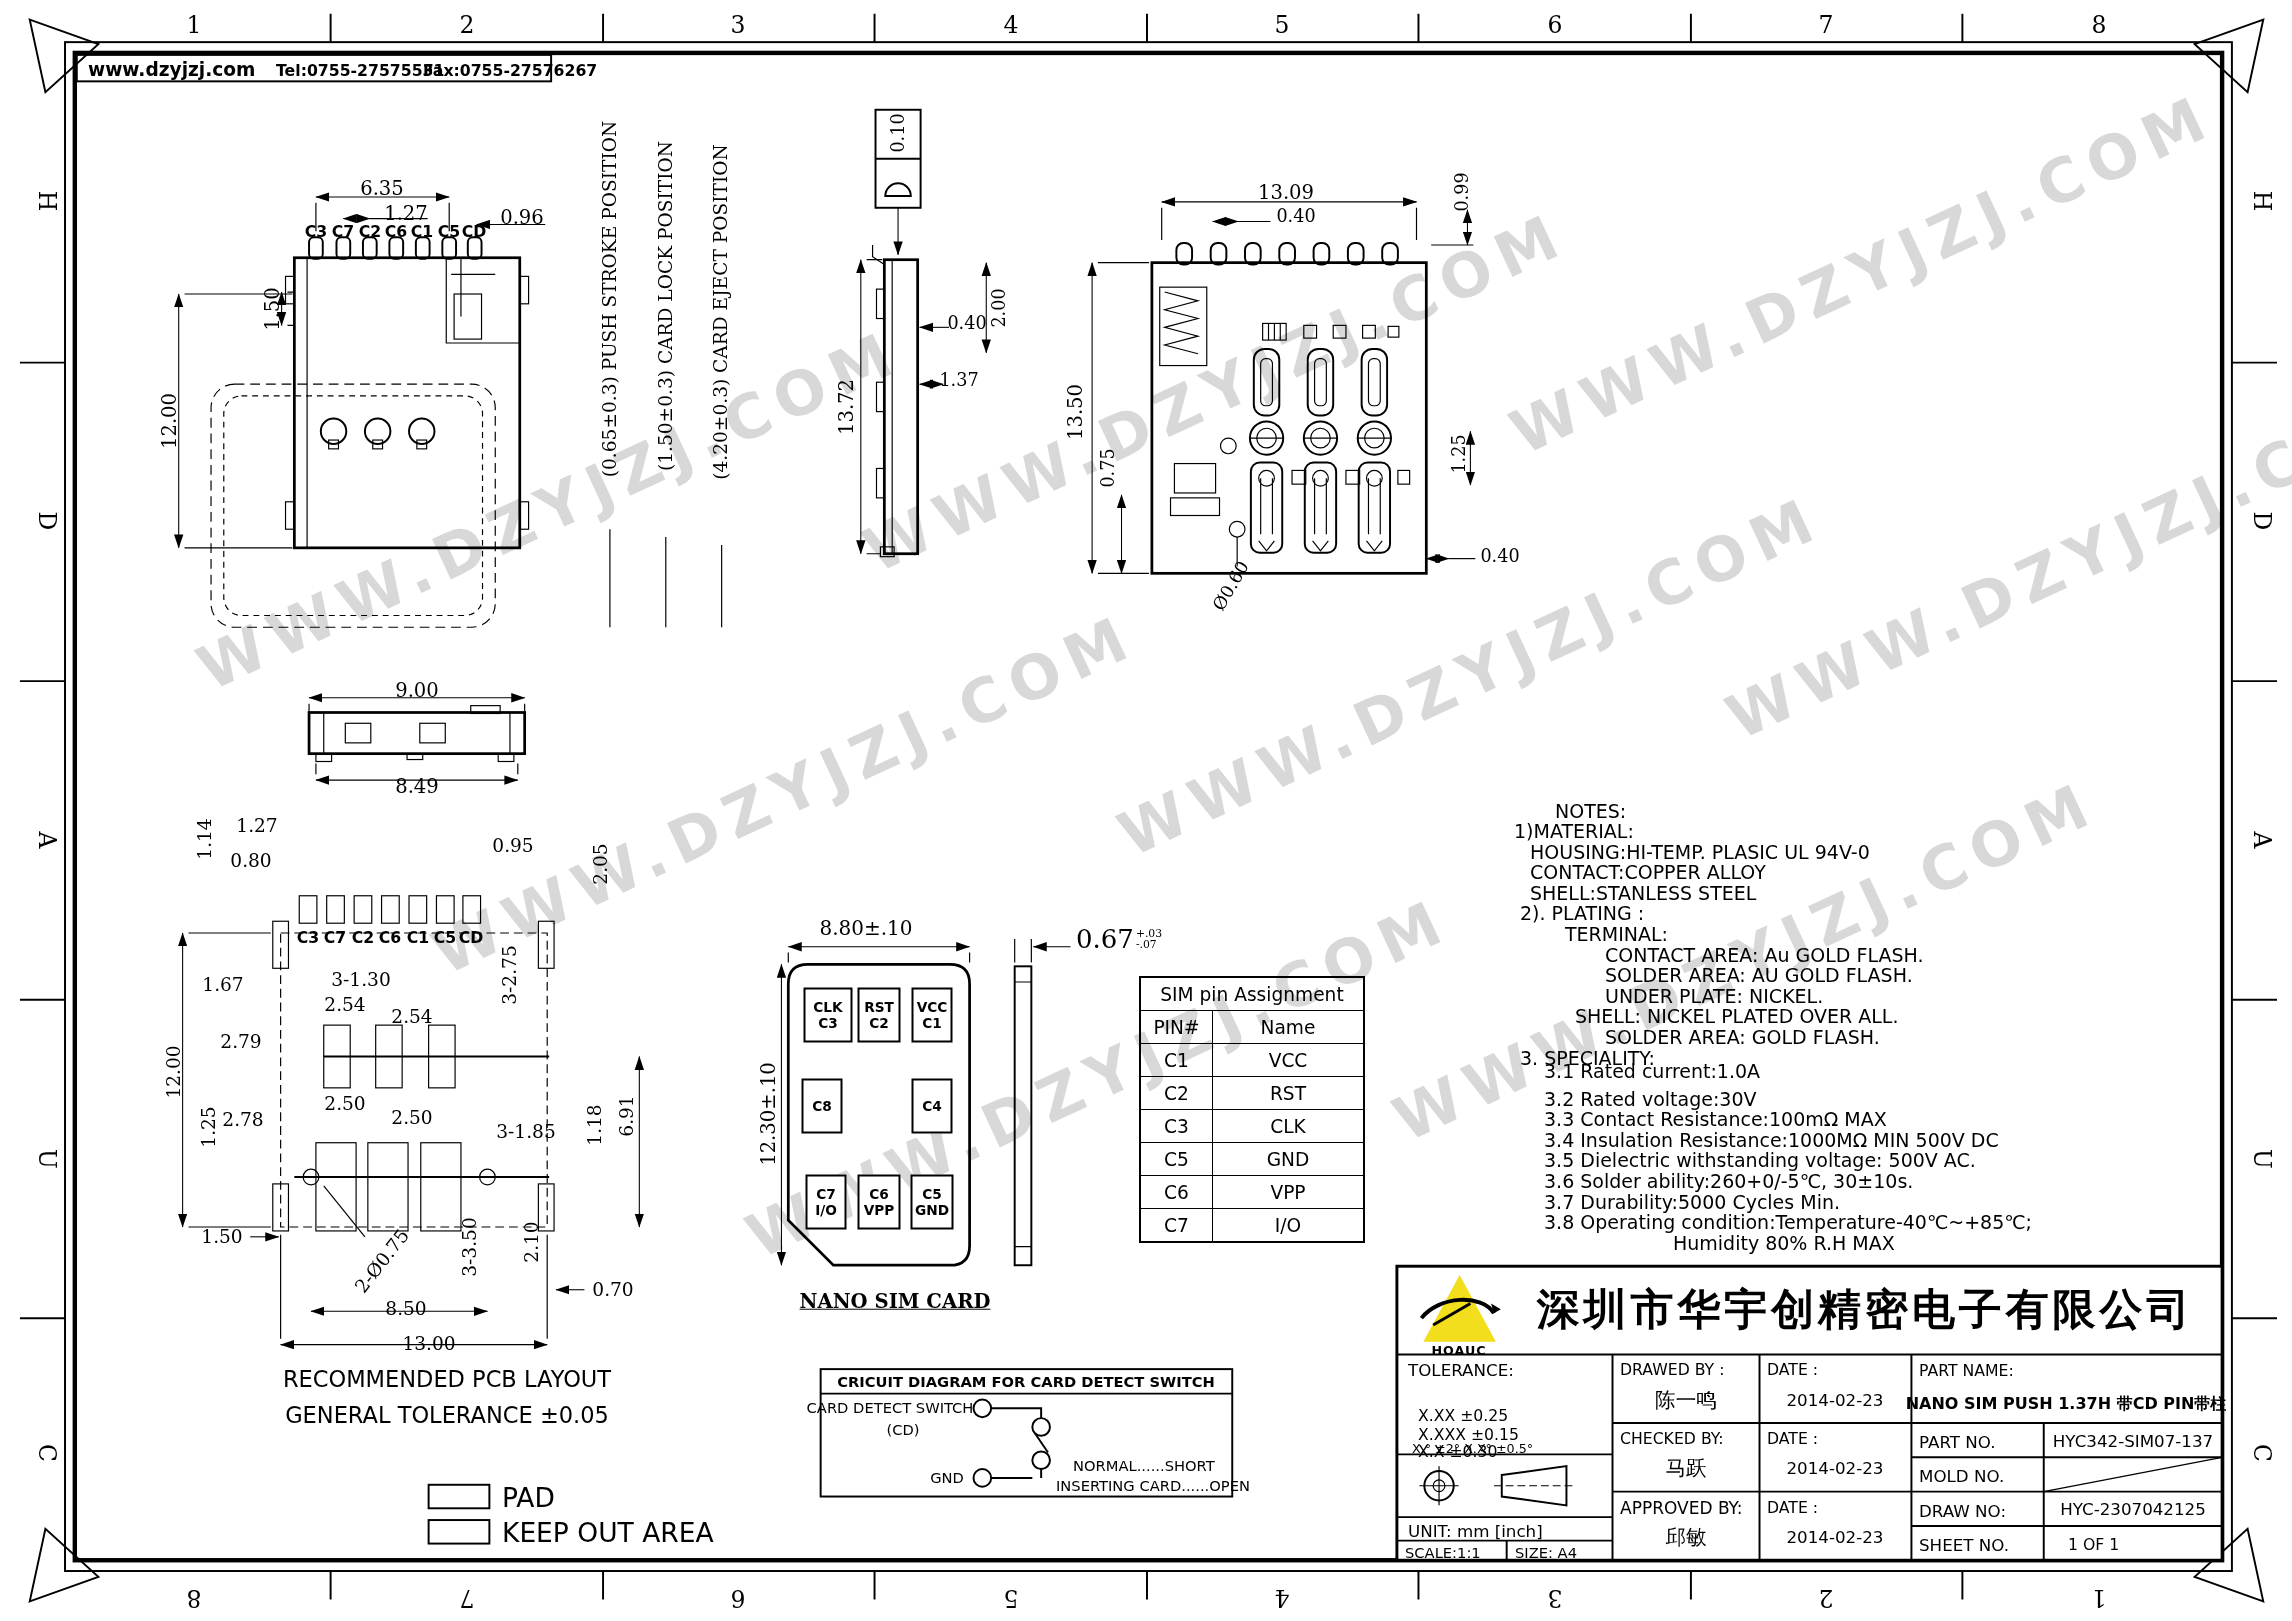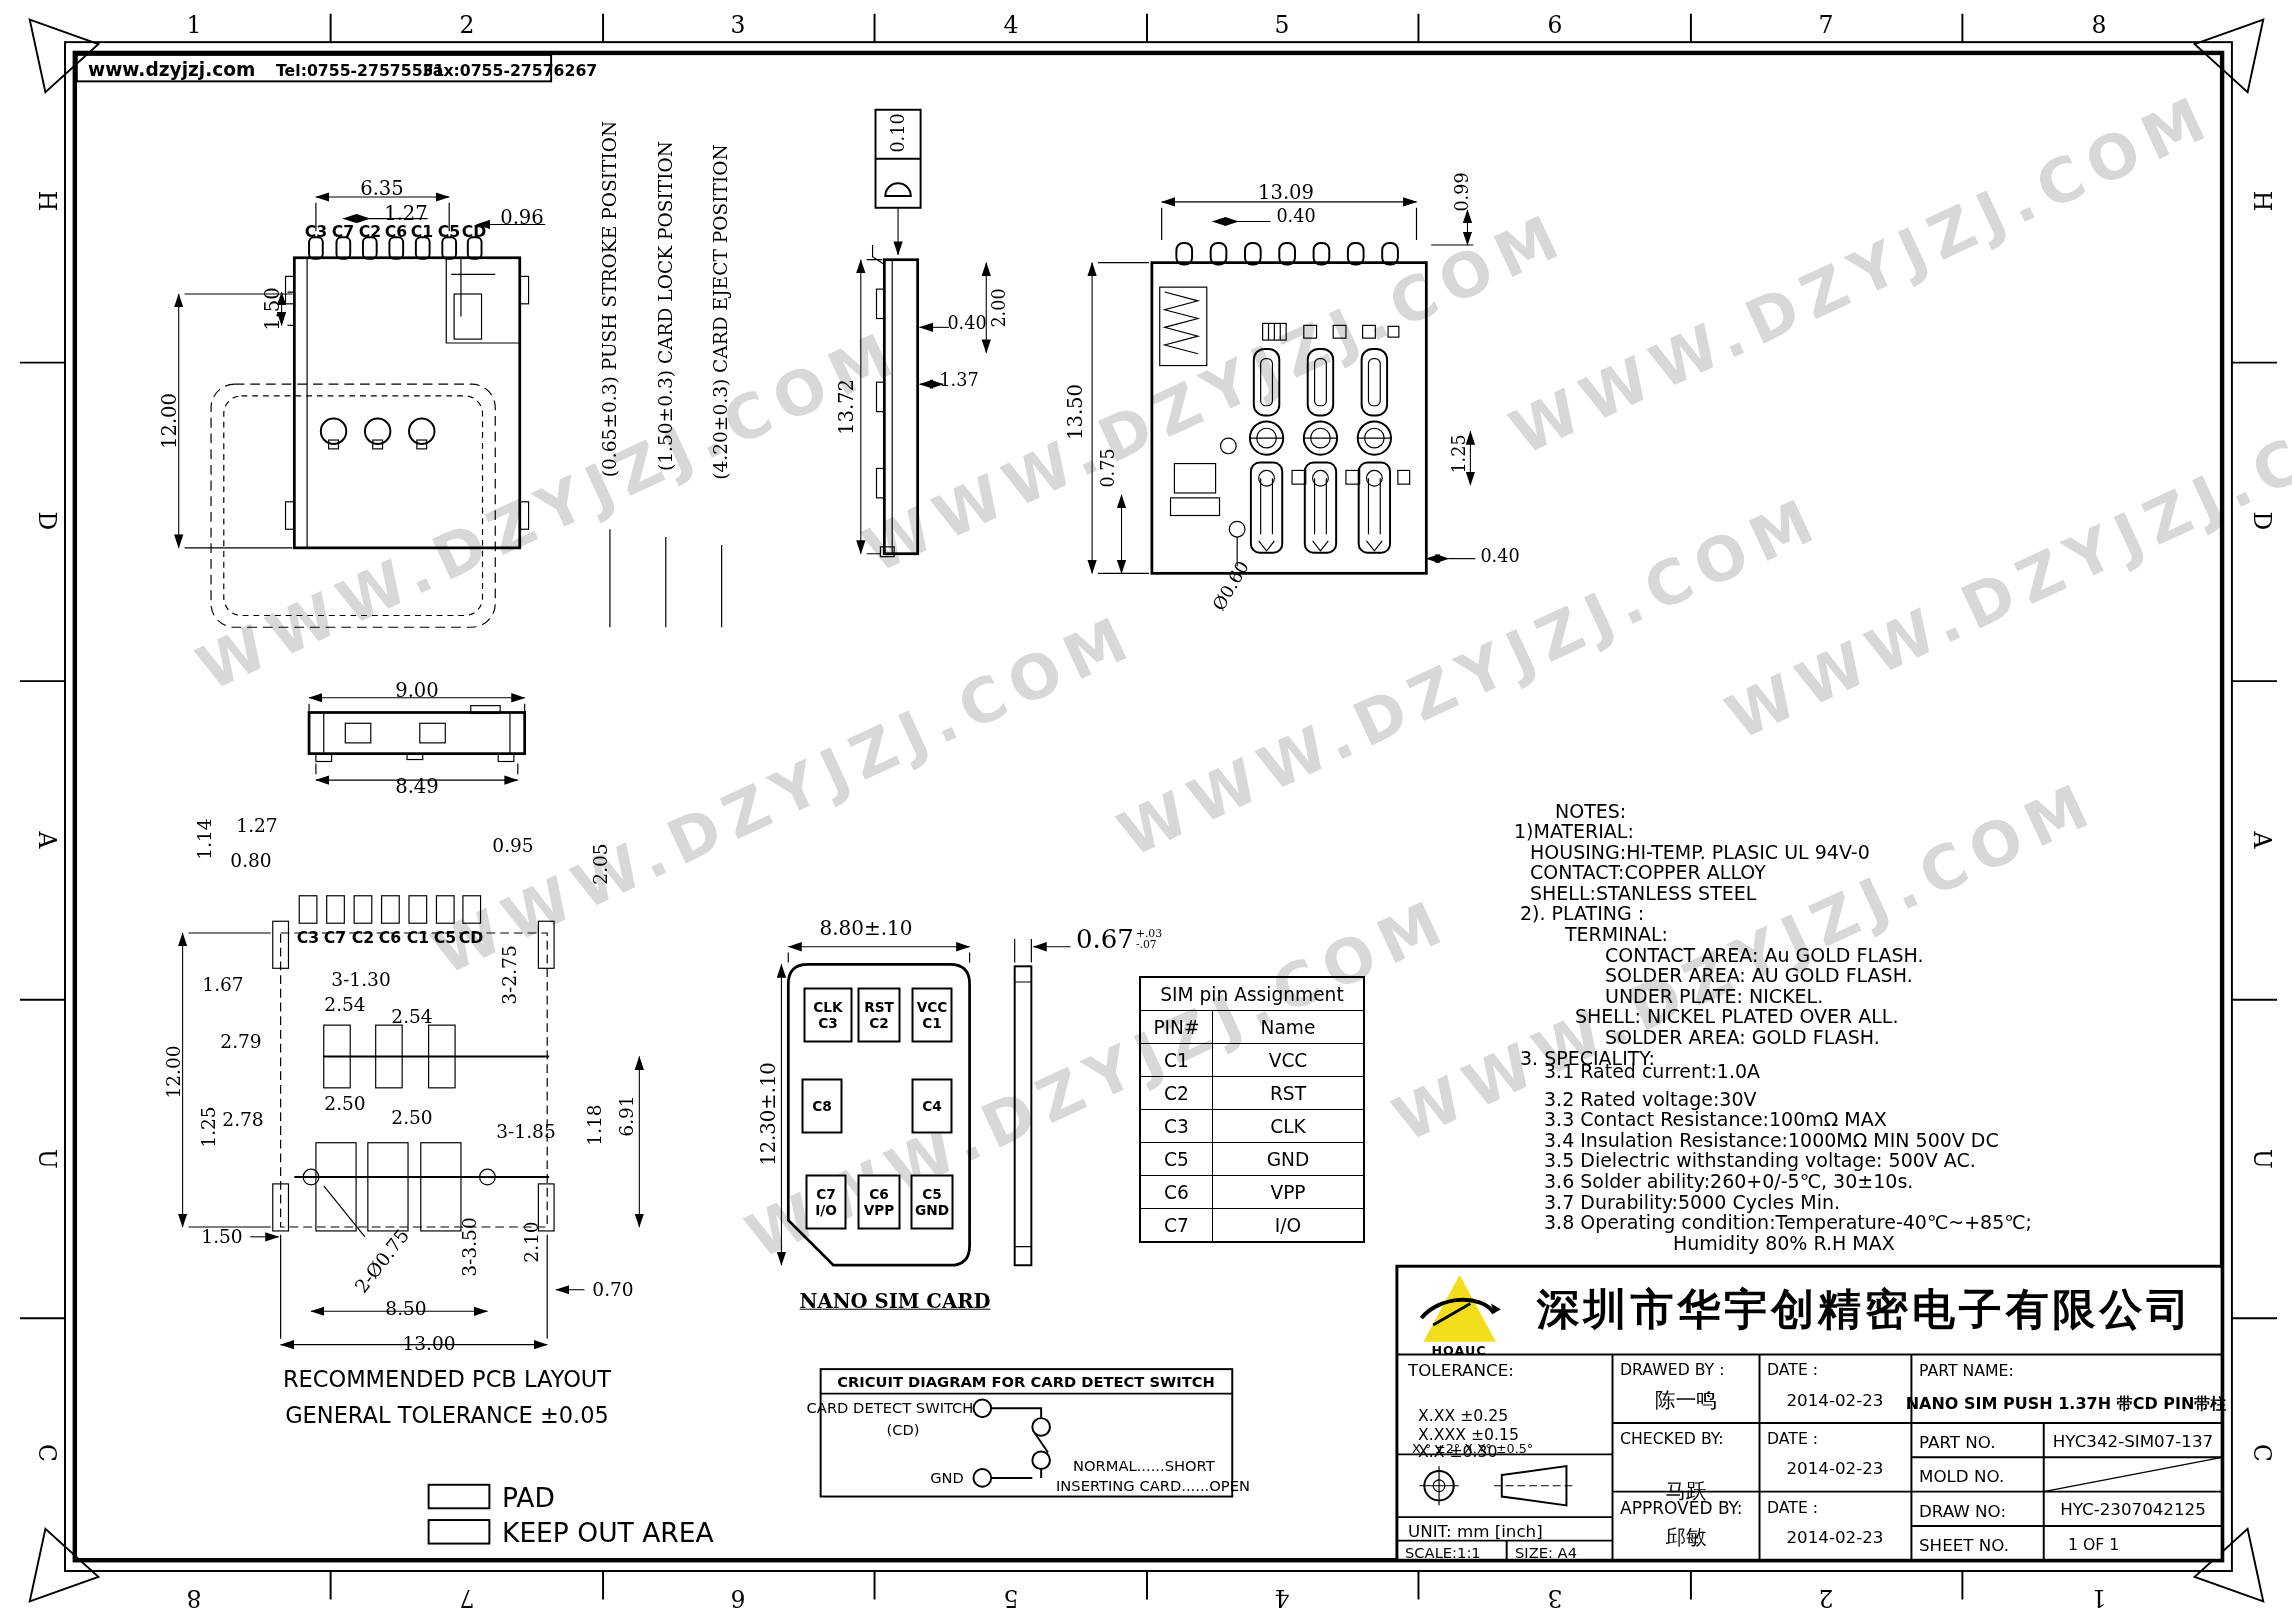--- a/index.html
+++ b/index.html
@@ -522,21 +522,21 @@
     <span class="tb" style="left:1418px;top:1406px;font-size:15.7px;">X.XX   ±0.25</span>
     <span class="tb" style="left:1418px;top:1425px;font-size:15.7px;">X.XXX  ±0.15</span>
     <span class="tb" style="left:1412px;top:1441px;font-size:12.7px;">X.°  ±2°       X.X°  ±0.5°</span>
     <span class="tb" style="left:1408px;top:1521px;font-size:16.7px;">UNIT:  mm  [inch]</span>
     <span class="tb" style="left:1405px;top:1544px;font-size:14.7px;">SCALE:1:1</span>
     <span class="tb" style="left:1515px;top:1544px;font-size:14.7px;">SIZE:  A4</span>
 
     <span class="tb" style="left:1620px;top:1360px;font-size:15.7px;">DRAWED BY :</span>
     <span class="tb ctr" style="left:1686px;top:1400px;font-size:20.6px;">陈一鸣</span>
     <span class="tb" style="left:1620px;top:1429px;font-size:15.7px;">CHECKED  BY:</span>
-    <span class="tb ctr" style="left:1686px;top:1468px;font-size:20.6px;margin-top:23px;">马跃</span>
+    <span class="tb ctr" style="left:1686px;top:1468px;font-size:20.6px;">马跃</span>
     <span class="tb" style="left:1620px;top:1498px;font-size:17px;">APPROVED  BY:</span>
     <span class="tb ctr" style="left:1686px;top:1537px;font-size:20.6px;">邱敏</span>
 
     <span class="tb" style="left:1767px;top:1360px;font-size:15.7px;">DATE :</span>
     <span class="tb ctr" style="left:1835px;top:1400px;font-size:16.7px;">2014-02-23</span>
     <span class="tb" style="left:1767px;top:1429px;font-size:15.7px;">DATE :</span>
     <span class="tb ctr" style="left:1835px;top:1468px;font-size:16.7px;">2014-02-23</span>
     <span class="tb" style="left:1767px;top:1498px;font-size:15.7px;">DATE :</span>
     <span class="tb ctr" style="left:1835px;top:1537px;font-size:16.7px;">2014-02-23</span>
 

